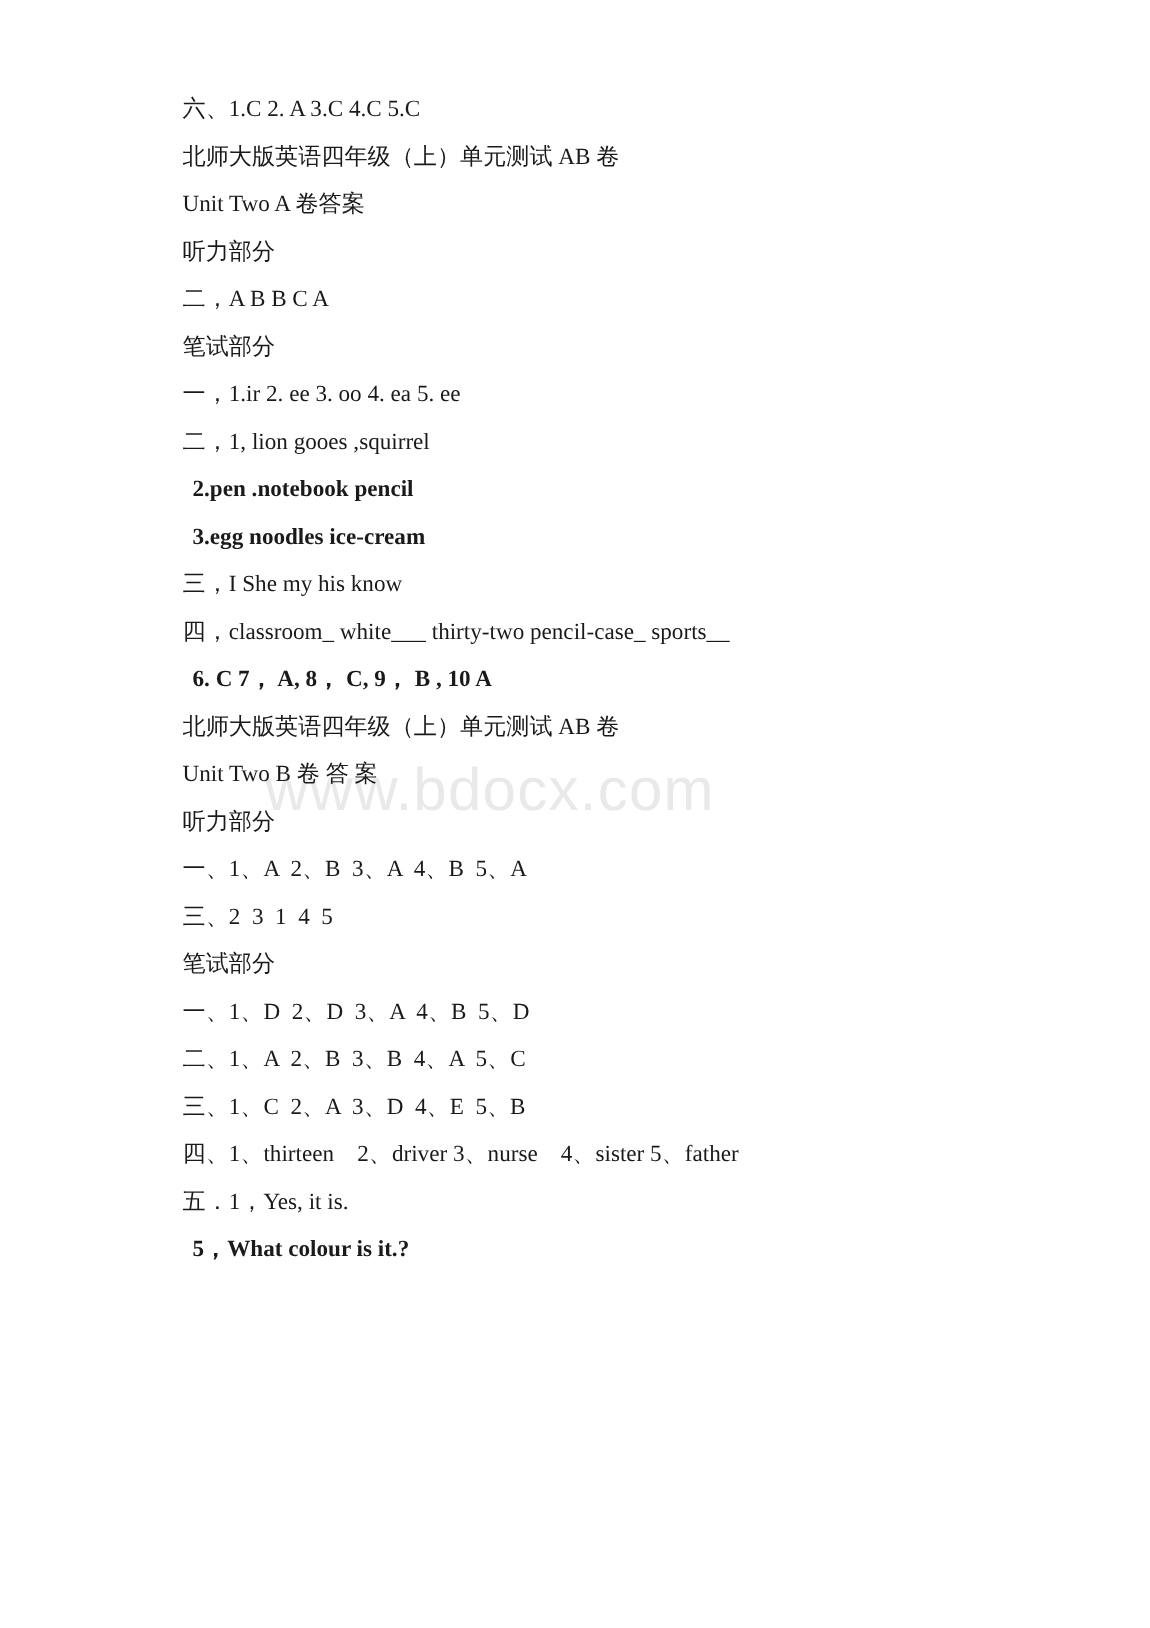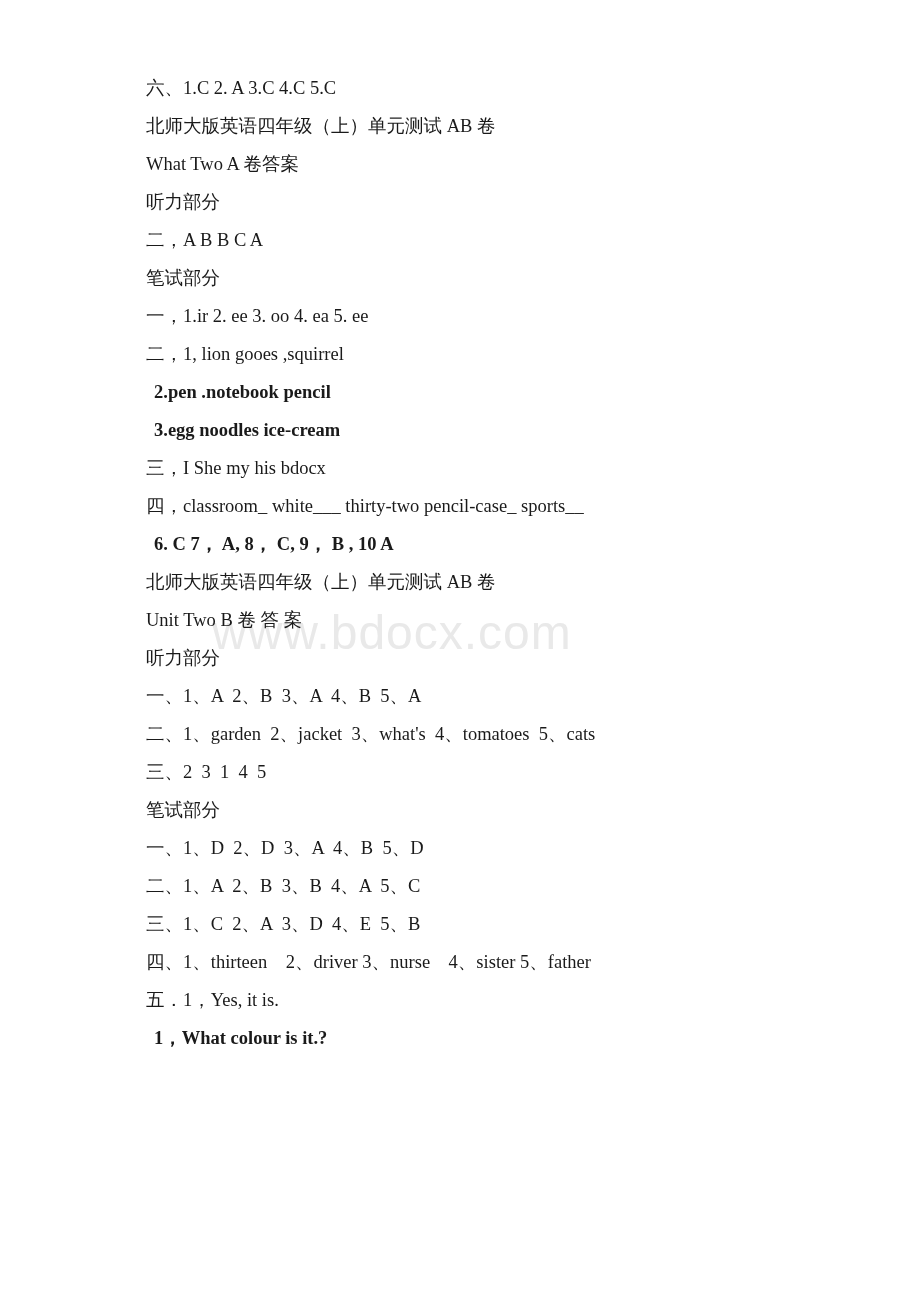--- a/index.html
+++ b/index.html
@@ -60,39 +60,38 @@
 </head>
 <body>
 
 <div class="page">
 
   <div class="watermark">www.bdocx.com</div>
 
   <div class="content" id="doc-body">
       <div class="line">六、1.C 2. A 3.C 4.C 5.C</div>
       <div class="line">北师大版英语四年级（上）单元测试 AB 卷</div>
-      <div class="line">What Two A 卷答案</div>
+      <div class="line">Unit Two A 卷答案</div>
       <div class="line">听力部分</div>
       <div class="line">二，A B B C A</div>
       <div class="line">笔试部分</div>
       <div class="line">一，1.ir 2. ee 3. oo 4. ea 5. ee</div>
       <div class="line">二，1, lion gooes ,squirrel</div>
       <div class="line indent">2.pen .notebook pencil</div>
       <div class="line indent">3.egg noodles ice-cream</div>
-      <div class="line">三，I She my his bdocx</div>
+      <div class="line">三，I She my his know</div>
       <div class="line">四，classroom_ white___ thirty-two pencil-case_ sports__</div>
       <div class="line indent">6. C 7， A, 8， C, 9， B , 10 A</div>
       <div class="line">北师大版英语四年级（上）单元测试 AB 卷</div>
       <div class="line">Unit Two B 卷 答 案</div>
       <div class="line">听力部分</div>
       <div class="line">一、1、A  2、B  3、A  4、B  5、A</div>
-      <div class="line">二、1、garden  2、jacket  3、what's  4、tomatoes  5、cats</div>
       <div class="line">三、2  3  1  4  5</div>
       <div class="line">笔试部分</div>
       <div class="line">一、1、D  2、D  3、A  4、B  5、D</div>
       <div class="line">二、1、A  2、B  3、B  4、A  5、C</div>
       <div class="line">三、1、C  2、A  3、D  4、E  5、B</div>
       <div class="line">四、1、thirteen    2、driver 3、nurse    4、sister 5、father</div>
       <div class="line">五．1，Yes, it is.</div>
-      <div class="line indent">1，What colour is it.?</div>
+      <div class="line indent">5，What colour is it.?</div>
     </div>
 
 </div>
 
 </body></html>

